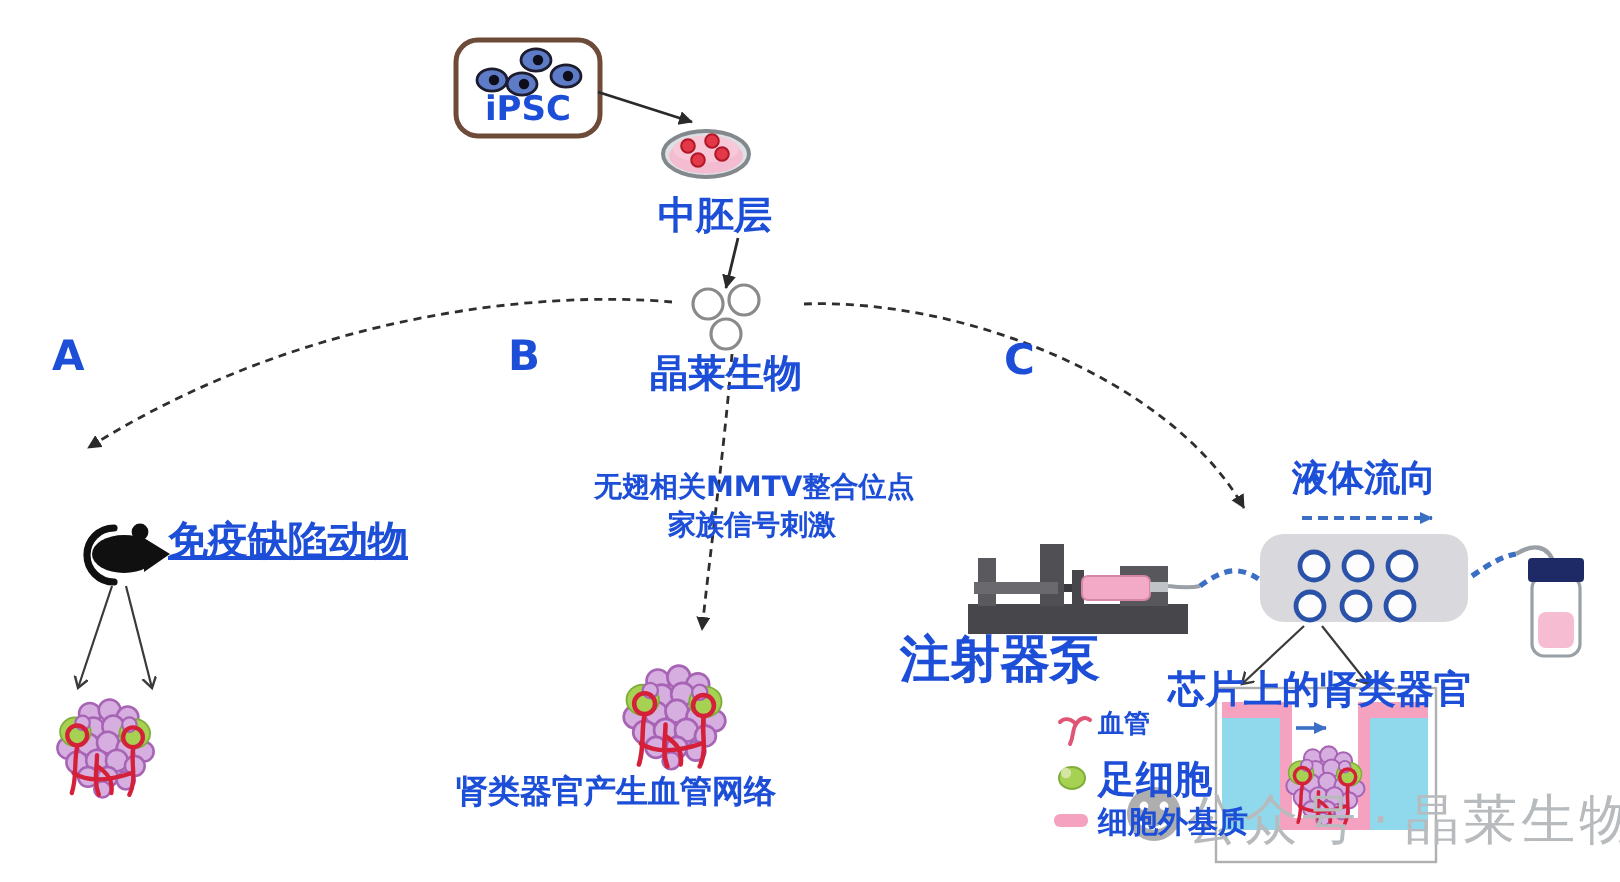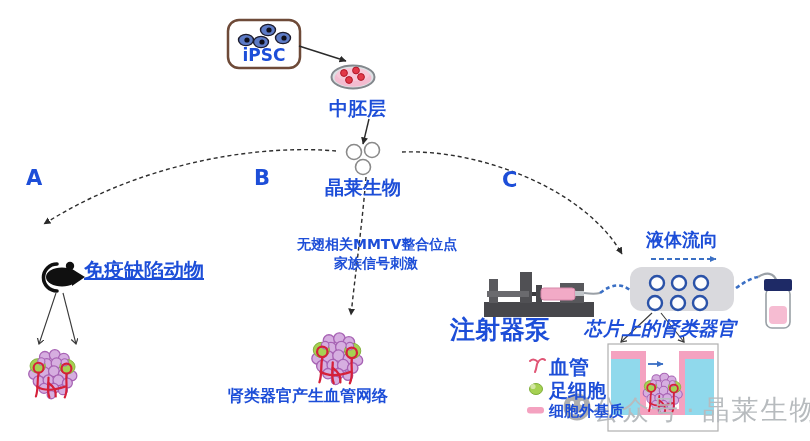--- a/index.html
+++ b/index.html
@@ -219,19 +219,19 @@
 
   <div class="label center" style="left:297px;top:236px;width:158px;font-size:14px;font-weight:600;">无翅相关MMTV整合位点</div>
   <div class="label center" style="left:297px;top:255px;width:158px;font-size:14px;font-weight:600;">家族信号刺激</div>
 
   <div class="label bold" style="left:228px;top:387px;font-size:16px;">肾类器官产生血管网络</div>
 
   <div class="label bold" style="left:646px;top:230px;font-size:18px;text-align:right;">液体流向</div>
 
   <div class="label bold" style="left:450px;top:316px;font-size:25px;">注射器泵</div>
 
-  <div class="label bold" style="left:584px;top:318px;font-size:19px;font-style:italic;">芯片上的肾类器官</div>
-
-  <div class="label bold" style="left:549px;top:356px;font-size:20px;text-align:right;">血管</div>
+  <div class="label bold" style="left:584px;top:335px;font-size:19px;">芯片上的肾类器官</div>
+
+  <div class="label bold" style="left:549px;top:356px;font-size:13px;text-align:right;">血管</div>
   <div class="label bold" style="left:549px;top:380px;font-size:19px;">足细胞</div>
   <div class="label bold" style="left:549px;top:403px;font-size:15px;">细胞外基质</div>
 
 </div>
 
 </body></html>

